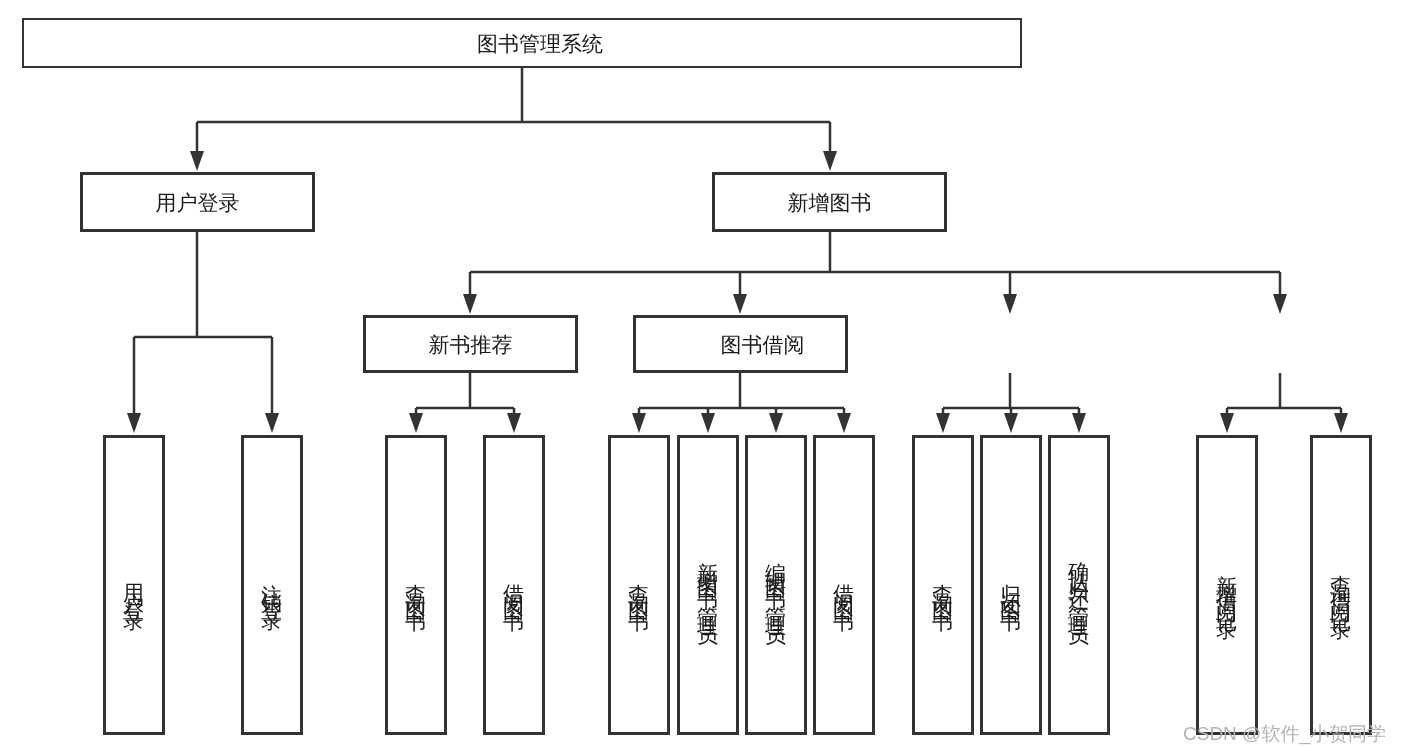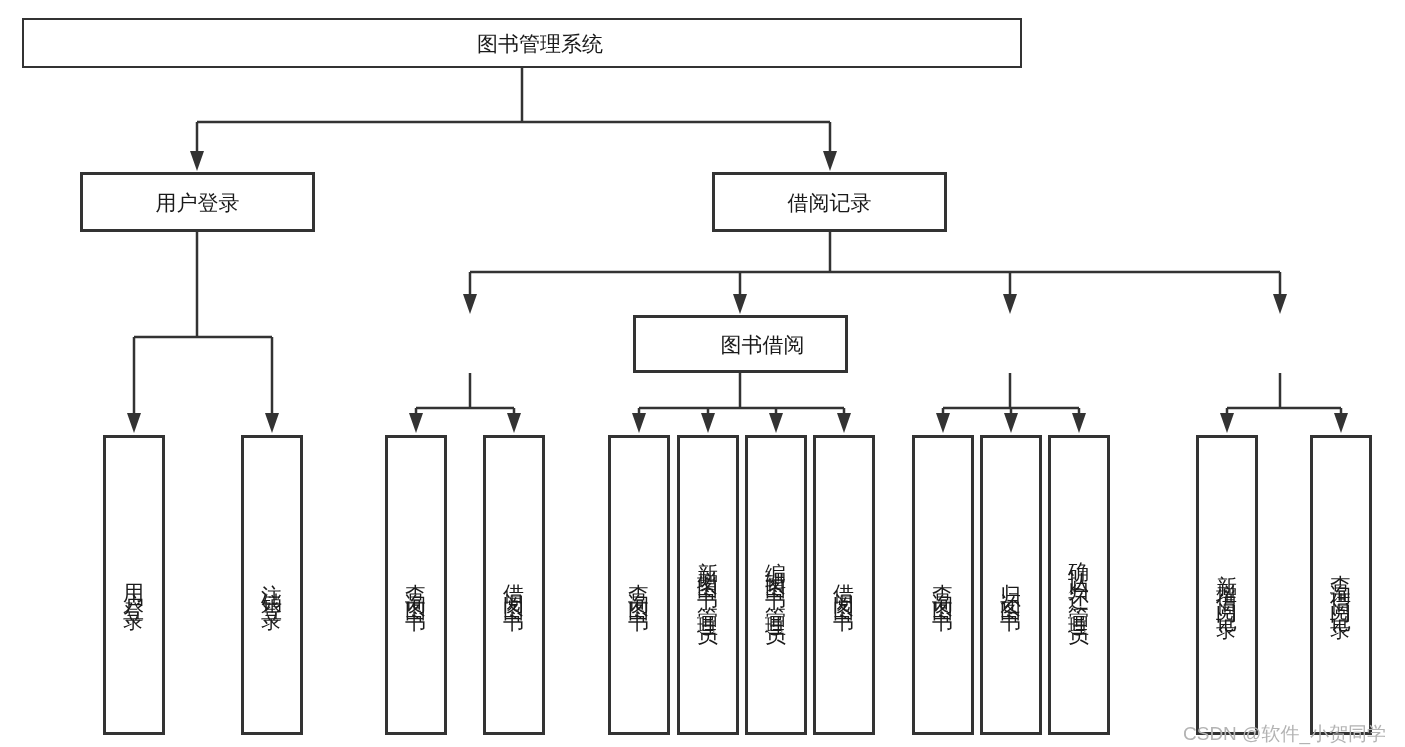--- a/index.html
+++ b/index.html
@@ -128,23 +128,26 @@
   </svg>
 
   <div class="box root" style="left:22px; top:18px; width:1000px; height:50px;padding-left:36px;">
     <span>图书管理系统</span>
   </div>
 
   <div class="box" style="left:80px; top:172px; width:235px; height:60px;">
     <span>用户登录</span>
   </div>
   <div class="box" style="left:712px; top:172px; width:235px; height:60px;">
-    <span>借阅记录</span>
+    <span>新增图书</span>
   </div>
 
+  <div class="box" style="left:363px; top:315px; width:215px; height:58px;">
+    <span>新书推荐</span>
+  </div>
   <div class="box" style="left:633px; top:315px; width:215px; height:58px;padding-left:44px;">
     <span>图书借阅</span>
   </div>
 
   <div class="box leaf" style="left:103px; top:435px; width:62px; height:300px;">
     <span>用户登录</span>
   </div>
   <div class="box leaf" style="left:241px; top:435px; width:62px; height:300px;">
     <span>注销登录</span>
   </div>

